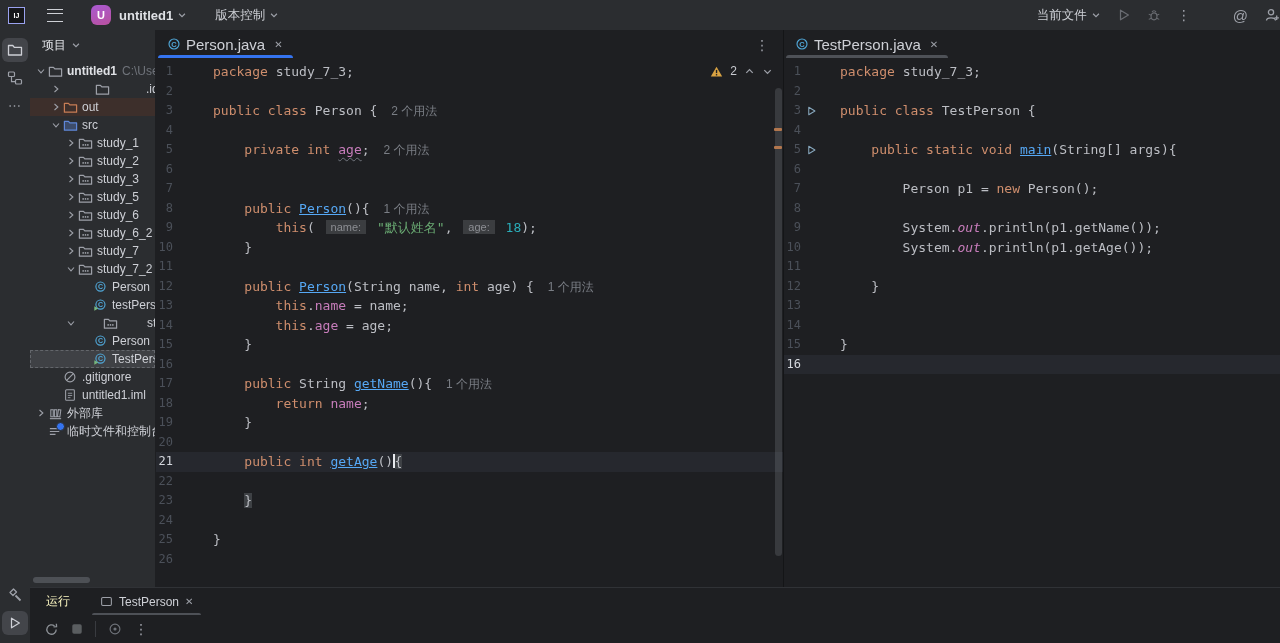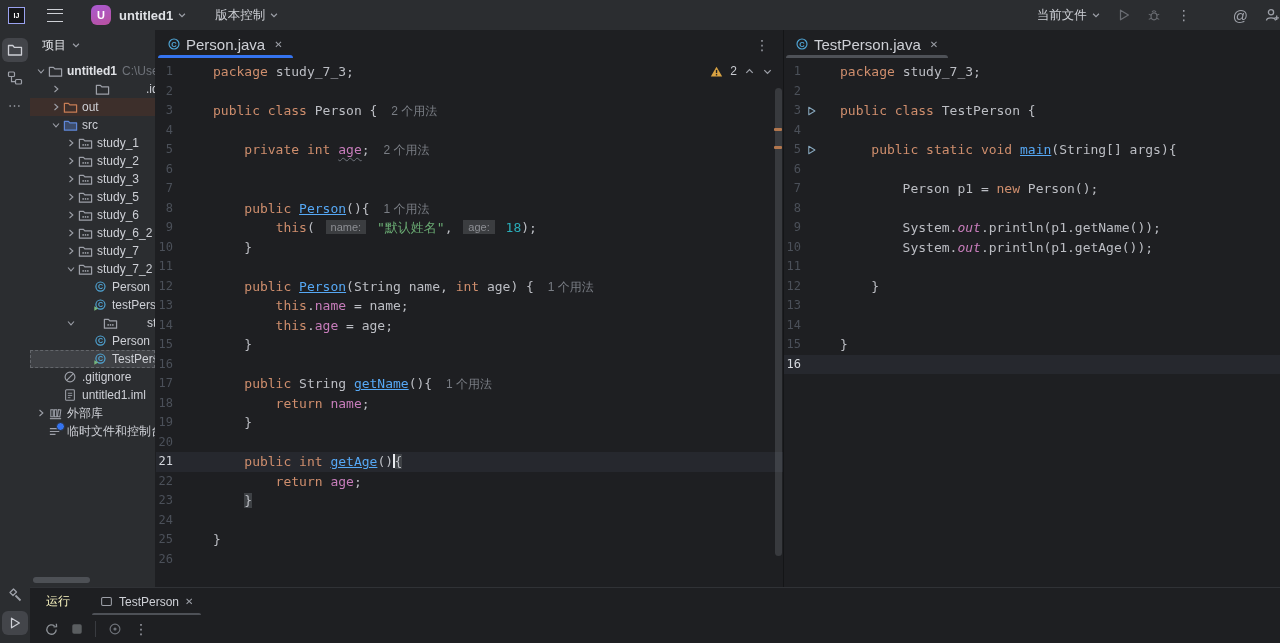--- a/index.html
+++ b/index.html
@@ -501,21 +501,21 @@
         <div class="cl"><span class="gut">12</span><span class="codebody"><span class="tok-k">    public </span><span class="tok-m">Person</span><span class="tok-d">(String name, </span><span class="tok-k">int</span><span class="tok-d"> age) { </span><span class="tok-h">1 个用法</span></span></div>
         <div class="cl"><span class="gut">13</span><span class="codebody"><span class="tok-k">        this</span><span class="tok-d">.</span><span class="tok-f">name</span><span class="tok-d"> = name;</span></span></div>
         <div class="cl"><span class="gut">14</span><span class="codebody"><span class="tok-k">        this</span><span class="tok-d">.</span><span class="tok-f">age</span><span class="tok-d"> = age;</span></span></div>
         <div class="cl"><span class="gut">15</span><span class="codebody"><span class="tok-d">    }</span></span></div>
         <div class="cl"><span class="gut">16</span><span class="codebody"></span></div>
         <div class="cl"><span class="gut">17</span><span class="codebody"><span class="tok-k">    public </span><span class="tok-d">String </span><span class="tok-m">getName</span><span class="tok-d">(){ </span><span class="tok-h">1 个用法</span></span></div>
         <div class="cl"><span class="gut">18</span><span class="codebody"><span class="tok-k">        return </span><span class="tok-f">name</span><span class="tok-d">;</span></span></div>
         <div class="cl"><span class="gut">19</span><span class="codebody"><span class="tok-d">    }</span></span></div>
         <div class="cl"><span class="gut">20</span><span class="codebody"></span></div>
         <div class="cl cur"><span class="gut">21</span><span class="codebody"><span class="tok-k">    public int </span><span class="tok-m">getAge</span><span class="tok-d">()</span><span class="caret"></span><span class="tok-b">{</span></span></div>
-        <div class="cl"><span class="gut">22</span><span class="codebody"><span class="tok-k">        return </span><span class="tok-f">age</span><span class="tok-d">;</span></span></div>
+        <div class="cl"><span class="gut">22</span></div>
         <div class="cl"><span class="gut">23</span><span class="codebody"><span class="tok-d">    </span><span class="tok-b">}</span></span></div>
         <div class="cl"><span class="gut">24</span><span class="codebody"></span></div>
         <div class="cl"><span class="gut">25</span><span class="codebody"><span class="tok-d">}</span></span></div>
         <div class="cl"><span class="gut">26</span><span class="codebody"></span></div>
       </div>
     <div class="inspections">
       <svg width="13" height="13" viewBox="0 0 16 16">
           <path d="M8 2 L15 14 H1 z" fill="#d9a343"></path>
           <rect x="7.2" y="6" width="1.7" height="4" fill="#1e1f22"></rect>
           <rect x="7.2" y="11.2" width="1.7" height="1.7" fill="#1e1f22"></rect>

